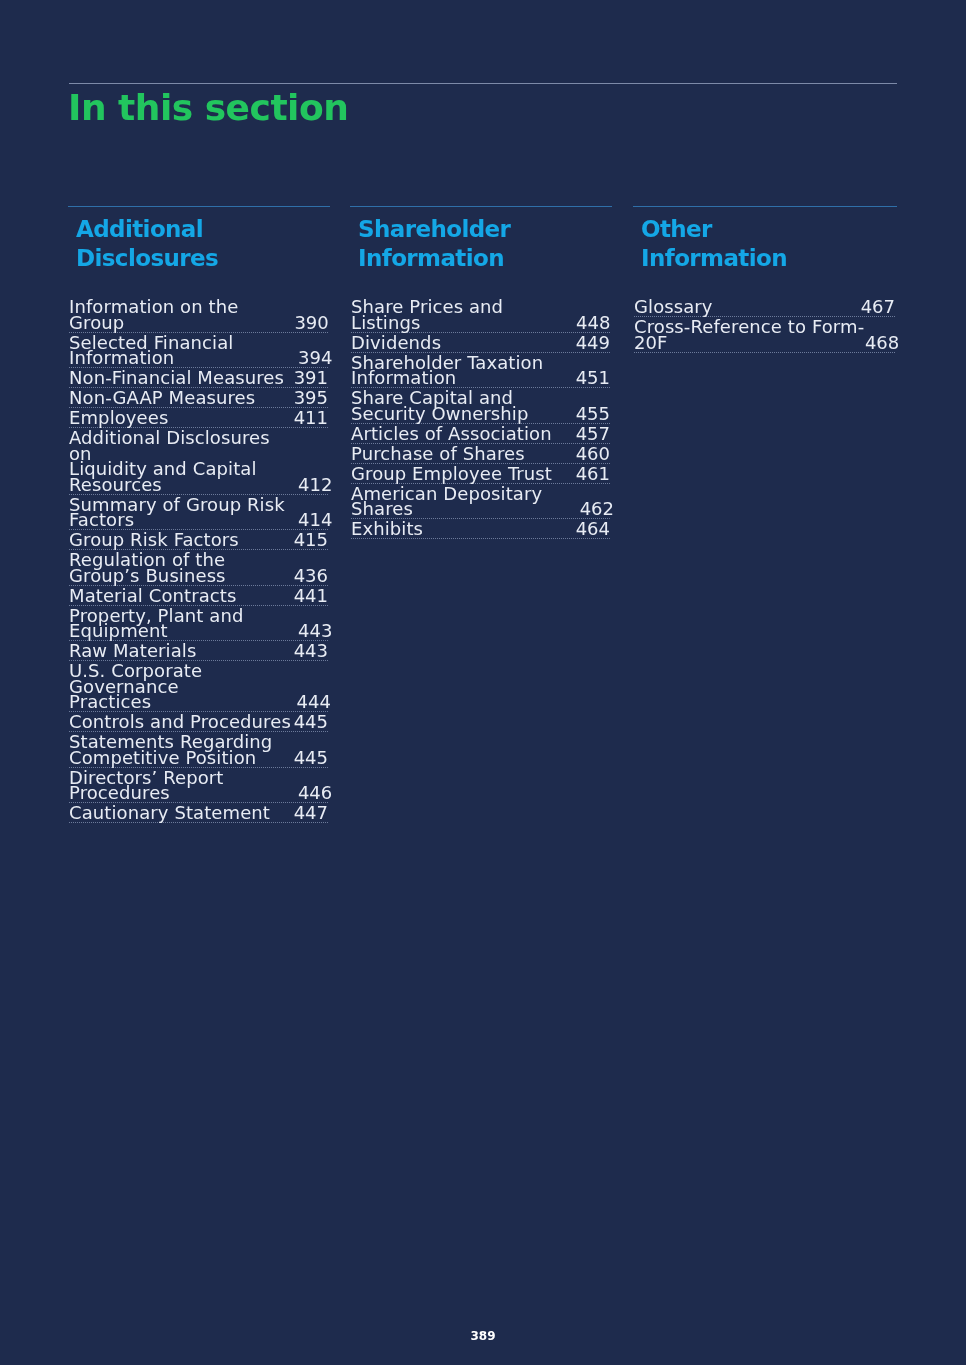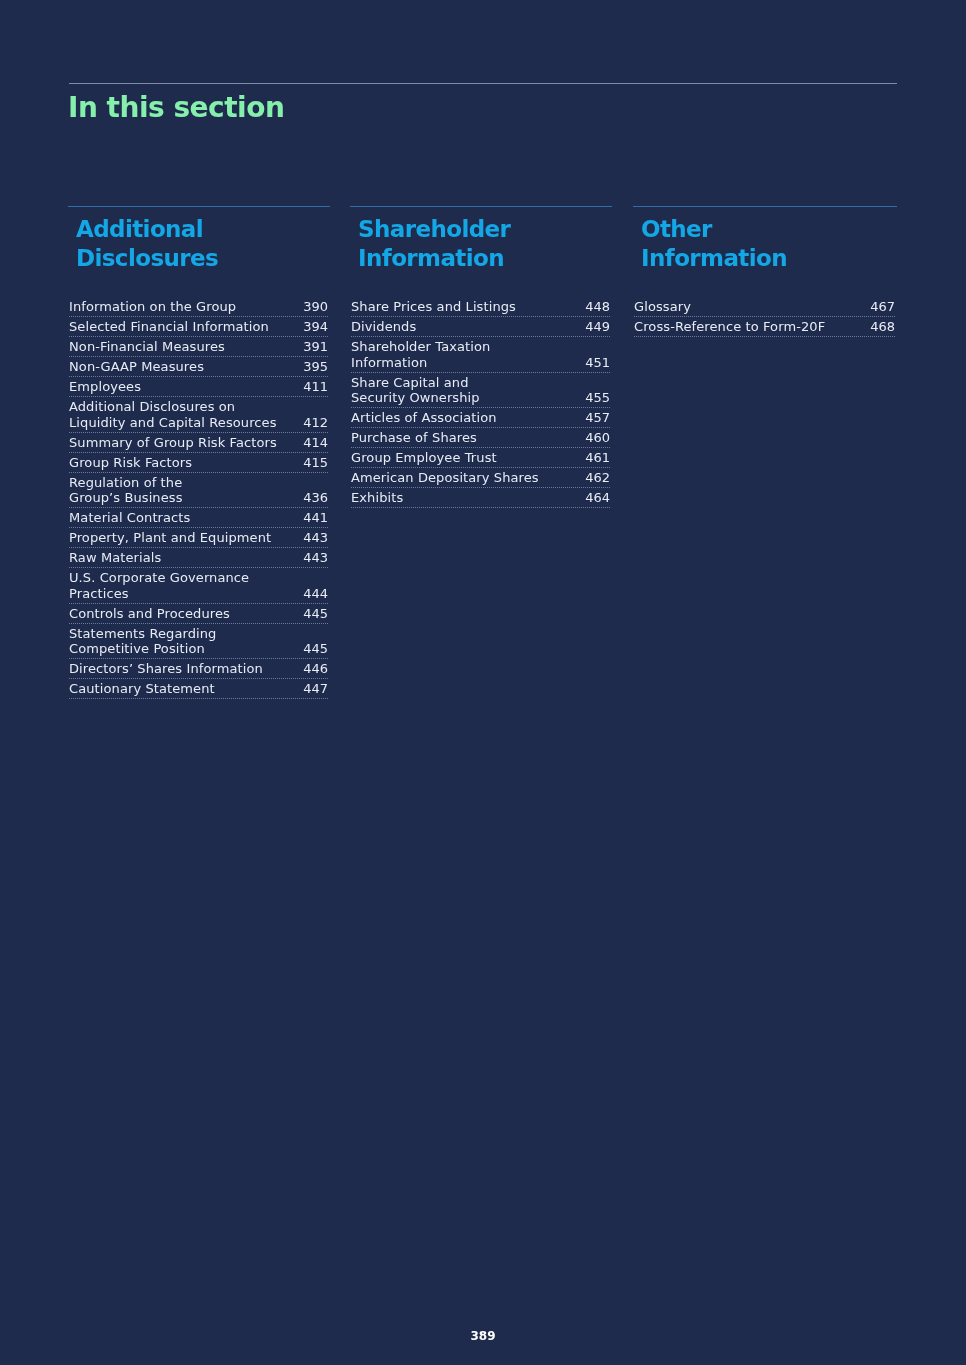--- a/index.html
+++ b/index.html
@@ -21,24 +21,24 @@
       top: 83px;
       width: 828px;
       height: 1px;
       background: #7d8aa8;
     }
     .page-title {
       position: absolute;
       left: 68px;
       top: 86px;
       margin: 0;
-      font-size: 28px;
+      font-size: 36px;
       font-weight: bold;
       letter-spacing: -0.5px;
-      color: #86efac;
+      color: #22c55e;
       line-height: 44px;
     }
     .column {
       position: absolute;
       top: 206px;
       width: 262px;
     }
     .col-1 { left: 68px; width: 262px; }
     .col-2 { left: 350px; width: 262px; }
     .col-3 { left: 633px; width: 264px; }
@@ -62,21 +62,21 @@
       margin: 0;
       padding: 0;
       margin-left: 1px;
       width: calc(100% - 3px);
     }
     .toc-item {
       display: flex;
       justify-content: space-between;
       align-items: flex-end;
       border-bottom: 1px dotted #6c7a9a;
-      font-size: 13px;
+      font-size: 18px;
       line-height: 15.5px;
       padding: 2px 0 1.5px 0;
       color: #e8ecf4;
       cursor: pointer;
     }
     .toc-label {
       white-space: pre-line;
       letter-spacing: 0.1px;
     }
     .toc-page {
@@ -163,21 +163,21 @@
       <li class="toc-item">
         <span class="toc-label">Controls and Procedures</span>
         <span class="toc-page">445</span>
       </li>
       <li class="toc-item">
         <span class="toc-label">Statements Regarding
 Competitive Position</span>
         <span class="toc-page">445</span>
       </li>
       <li class="toc-item">
-        <span class="toc-label">Directors’ Shares Information</span>
+        <span class="toc-label">Directors’ Report Procedures</span>
         <span class="toc-page">446</span>
       </li>
       <li class="toc-item">
         <span class="toc-label">Cautionary Statement</span>
         <span class="toc-page">447</span>
       </li>
     </ul>
 </section>
 
 <section class="column col-2">

